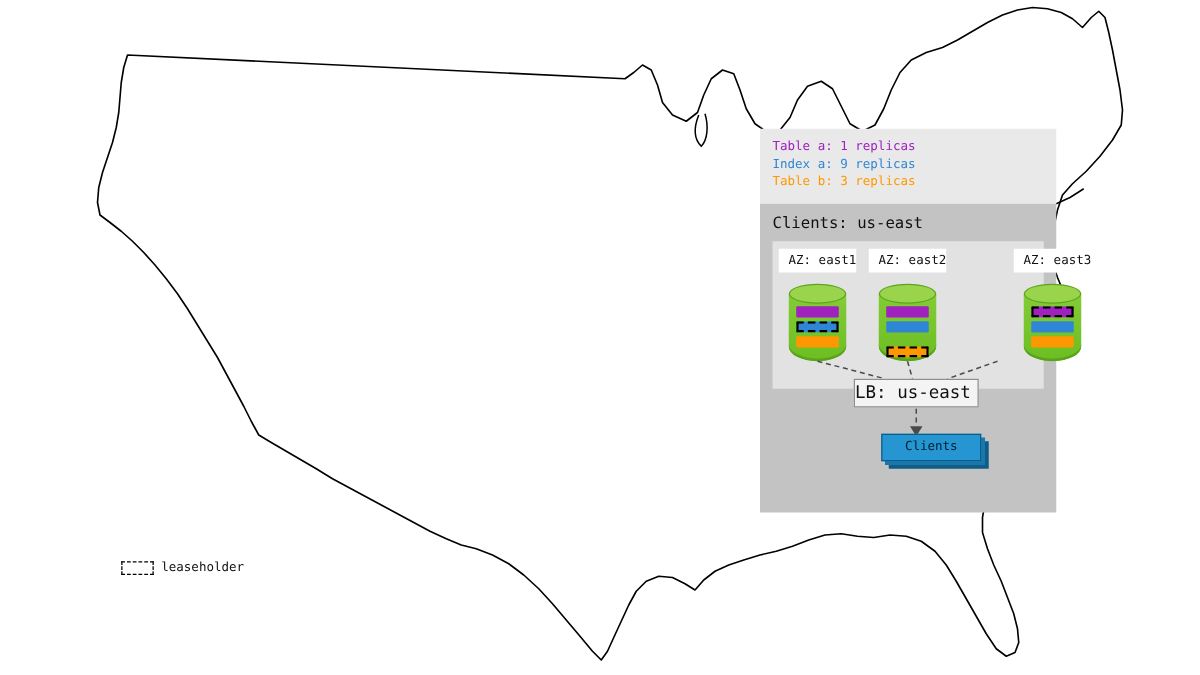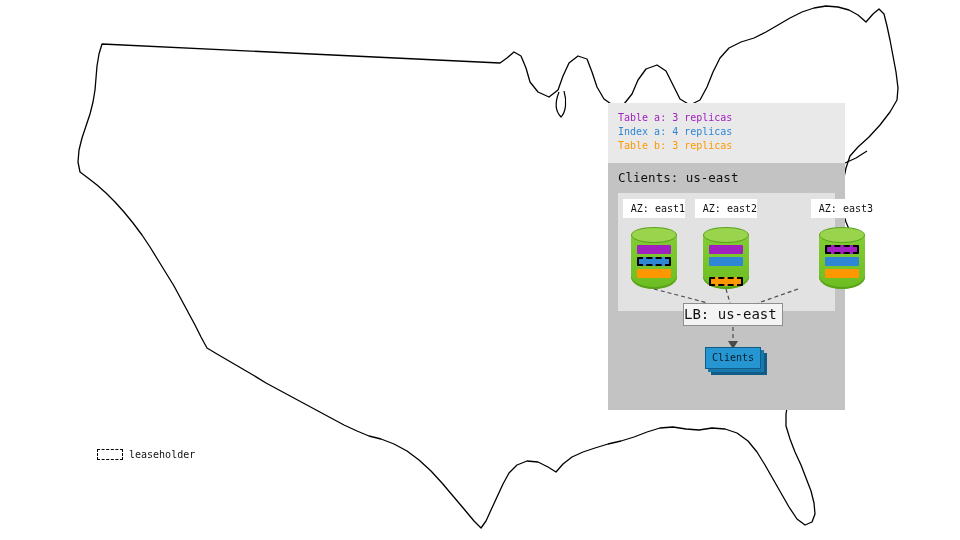--- a/index.html
+++ b/index.html
@@ -35,21 +35,21 @@
   .bar-ia{top:30px;background:#2e86d4;}
   .bar-tb{top:42px;background:#ff9800;}
   .a2 .bar-tb{top:50px;}
   .leaseholder{border:2px dashed #000;}
 
   .connectors{position:absolute;left:0;top:0;pointer-events:none;}
 
   .lb-box{position:absolute;left:75px;top:140px;width:100px;height:23px;background:#f4f4f4;
           border:1px solid #8e8e8e;box-sizing:border-box;font-size:14px;line-height:21px;
           text-align:left;color:#111;}
-  .clients-box{position:absolute;left:97px;top:184px;width:56px;height:22px;background:#2596d1;
+  .clients-box{position:absolute;left:97px;top:184px;width:80px;height:22px;background:#2596d1;
                border:1px solid #115c86;box-sizing:border-box;
                box-shadow:3px 3px 0 #1878ad,6px 6px 0 #115c86;
                font-size:10px;line-height:20px;text-align:center;color:#001f30;}
 
   
   .lh-legend{position:absolute;left:97px;top:449px;display:flex;align-items:center;}
   .lh-swatch{width:26px;height:11px;border:1.5px dashed #000;background:#fff;
              box-sizing:border-box;margin-right:6px;}
   .lh-label{font-size:10px;color:#111;}
 </style>
@@ -58,22 +58,22 @@
 
 <div class="stage">
 
   <svg class="us-map" width="960" height="540" viewBox="0 0 960 540">
     <path fill="#ffffff" stroke="#000000" stroke-width="1.3" stroke-linejoin="round" d="M 102 44 L 500 63 L 507 58 L 514 52 L 521 56 L 526 68 L 530 82 L 538 92 L 549 97 L 558 90 L 563 76 L 569 63 L 578 56 L 587 59 L 592 72 L 597 87 L 604 99 L 614 106 L 624 104 L 632 94 L 638 80 L 646 69 L 657 65 L 666 71 L 673 85 L 680 99 L 690 105 L 700 100 L 707 87 L 713 72 L 720 58 L 729 48 L 741 42 L 754 38 L 766 32 L 778 25 L 790 18 L 802 12 L 814 8 L 826 6 L 838 7 L 849 10 L 858 15 L 866 22 L 873 14 L 879 9 L 884 14 L 887 26 L 890 40 L 893 56 L 896 72 L 898 88 L 897 100 L 890 112 L 880 125 L 869 137 L 858 147 L 850 156 L 846 168 L 843 182 L 841 196 L 842 210 L 846 222 L 851 234 L 853 246 L 850 258 L 845 270 L 839 282 L 833 294 L 827 306 L 821 318 L 815 330 L 810 342 L 805 354 L 800 366 L 796 378 L 792 390 L 788 402 L 786 414 L 786 426 L 790 439 L 795 452 L 801 465 L 806 478 L 811 491 L 814 503 L 815 514 L 812 522 L 805 525 L 797 519 L 789 507 L 781 493 L 773 479 L 765 465 L 757 452 L 748 441 L 737 433 L 725 429 L 712 428 L 699 430 L 686 429 L 673 427 L 660 428 L 647 432 L 634 437 L 621 441 L 608 444 L 595 448 L 583 452 L 572 457 L 563 464 L 556 472 L 548 467 L 538 462 L 527 461 L 517 465 L 509 473 L 503 484 L 497 497 L 491 510 L 486 521 L 481 528 L 474 521 L 464 509 L 453 496 L 442 483 L 431 471 L 419 460 L 407 451 L 394 444 L 381 439 L 369 436 L 357 431 L 344 425 L 331 418 L 318 411 L 305 404 L 292 397 L 279 390 L 266 383 L 253 375 L 241 368 L 229 361 L 217 354 L 207 348 L 201 337 L 195 325 L 188 312 L 181 299 L 174 286 L 166 273 L 158 260 L 150 247 L 142 235 L 133 223 L 124 212 L 115 202 L 106 193 L 97 185 L 88 178 L 80 172 L 78 162 L 79 150 L 82 138 L 86 126 L 90 114 L 93 102 L 95 90 L 96 78 L 97 66 L 99 54 Z"></path>
     <path fill="#ffffff" stroke="#000000" stroke-width="1.2" d="M 559 92 C 555 102 555 111 561 117 C 566 112 567 101 564 91"></path>
     <path fill="none" stroke="#000000" stroke-width="1.2" stroke-linejoin="round" d="M 845 163 L 856 158 L 867 151"></path>
   </svg>
 
   <div class="legend-panel">
-    <div class="legend-line c-ta">Table a: 3 replicas</div>
-    <div class="legend-line c-ia">Index a: 4 replicas</div>
+    <div class="legend-line c-ta">Table a: 1 replicas</div>
+    <div class="legend-line c-ia">Index a: 9 replicas</div>
     <div class="legend-line c-tb">Table b: 3 replicas</div>
   </div>
 
   <div class="region-panel">
     <div class="region-title">Clients: us-east</div>
 
     <div class="az-strip">
 
       <div class="az-col a1">
         <div class="az-label">AZ: east1</div>

